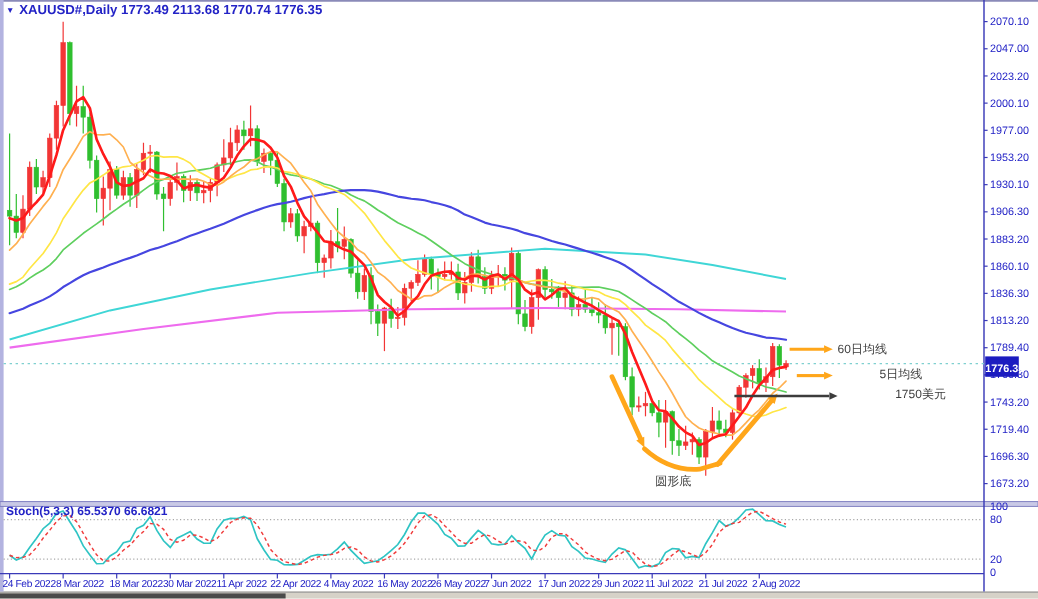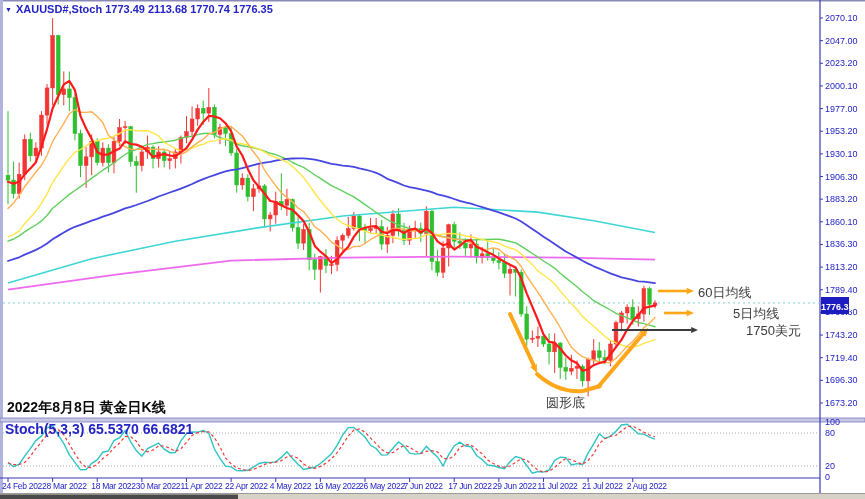--- a/index.html
+++ b/index.html
@@ -4,23 +4,23 @@
 <style>
   html,body{margin:0;padding:0;background:#d6d2c8;}
   #screen{position:relative;width:865px;height:499px;background:#ffffff;overflow:hidden;
           font-family:"Liberation Sans",sans-serif;}
   #chart-svg{position:absolute;left:0;top:0;}
   .titlebar{position:absolute;left:5px;top:3px;color:#2323c6;font-size:11px;font-weight:bold;
             white-space:nowrap;z-index:5;}
   .titlebar .tri{font-size:7px;margin-right:4px;vertical-align:1px;}
   .caption{position:absolute;left:7px;top:399px;font-size:14px;font-weight:600;color:#0a0a0a;
            z-index:5;white-space:nowrap;}
-  .stoch-label{position:absolute;left:5px;top:421px;font-size:14px;font-weight:bold;color:#2323c6;
+  .stoch-label{position:absolute;left:5px;top:421px;font-size:10px;font-weight:bold;color:#2323c6;
            z-index:5;white-space:nowrap;}
-  .ann{position:absolute;font-size:13px;color:#3c3c3c;z-index:5;white-space:nowrap;}
+  .ann{position:absolute;font-size:10px;color:#3c3c3c;z-index:5;white-space:nowrap;}
   .ann-60{left:698px;top:284px;}
   .ann-5{left:705px;top:305px;margin-left:28px;}
   .ann-1750{left:746px;top:322px;}
   .ann-bottom{left:546px;top:394px;}
   .price-tag{position:absolute;left:821px;top:297px;width:28px;background:#1c1cc0;color:#fff;
            font-size:9px;font-weight:bold;text-align:center;padding:5px 0 2px 0;z-index:6;}
 </style>
 </head>
 <body>
 
@@ -377,24 +377,23 @@
         <text x="825" y="425" font-size="9" fill="#2323c6" font-family="Liberation Sans, sans-serif">100</text>
         <text x="825" y="436" font-size="9" fill="#2323c6" font-family="Liberation Sans, sans-serif">80</text>
         <text x="825" y="469" font-size="9" fill="#2323c6" font-family="Liberation Sans, sans-serif">20</text>
         <text x="825" y="480" font-size="9" fill="#2323c6" font-family="Liberation Sans, sans-serif">0</text>
         <path d="M8.0,462.7L13.6,466.7L19.2,464.2L24.7,456.2L30.3,448.7L35.9,440.6L41.5,435.9L47.0,427.9L52.6,425.8L58.2,434.8L63.8,443.5L69.4,454.9L74.9,462.4L80.5,469.8L86.1,469.6L91.7,463.3L97.2,459.9L102.8,452.2L108.4,450.9L114.0,440.5L119.6,437.7L125.1,430.6L130.7,442.0L136.3,450.6L141.9,456.2L147.5,448.5L153.0,445.9L158.6,443.0L164.2,449.2L169.8,452.7L175.3,452.6L180.9,440.8L186.5,433.5L192.1,432.0L197.7,432.1L203.2,430.4L208.8,433.2L214.4,449.0L220.0,458.3L225.5,466.2L231.1,466.9L236.7,470.6L242.3,470.7L247.9,470.3L253.4,467.1L259.0,463.5L264.6,462.2L270.2,462.6L275.7,461.9L281.3,457.4L286.9,451.7L292.5,458.6L298.1,464.3L303.6,469.5L309.2,468.3L314.8,467.3L320.4,463.5L325.9,458.8L331.5,453.8L337.1,445.4L342.7,434.8L348.3,427.6L353.8,427.5L359.4,432.0L365.0,437.0L370.6,445.3L376.1,448.5L381.7,455.1L387.3,454.9L392.9,448.2L398.5,442.0L404.0,446.0L409.6,453.1L415.2,454.1L420.8,453.4L426.4,446.4L431.9,452.1L437.5,456.9L443.1,465.8L448.7,454.7L454.2,445.9L459.8,442.2L465.4,446.0L471.0,446.7L476.6,455.5L482.1,459.5L487.7,465.0L493.3,465.8L498.9,467.5L504.4,468.7L510.0,461.7L515.6,456.6L521.2,458.2L526.8,465.7L532.3,473.1L537.9,471.5L543.5,472.1L549.1,469.9L554.6,460.5L560.2,457.1L565.8,457.6L571.4,464.9L577.0,463.6L582.5,464.7L588.1,453.1L593.7,443.8L599.3,433.8L604.8,438.5L610.4,436.3L616.0,431.2L621.6,425.0L627.2,424.3L632.7,428.8L638.3,433.8L643.9,434.1L649.5,437.1L655.0,439.2" fill="none" stroke="#2fc4c4" stroke-width="1.4" clip-path="url(#stochClip)"></path>
         <path d="M8.0,462.7L13.6,464.7L19.2,464.5L24.7,462.4L30.3,456.4L35.9,448.5L41.5,441.8L47.0,434.8L52.6,429.9L58.2,429.5L63.8,434.7L69.4,444.4L74.9,453.6L80.5,462.4L86.1,467.3L91.7,467.6L97.2,464.2L102.8,458.5L108.4,454.3L114.0,447.9L119.6,443.0L125.1,436.3L130.7,436.8L136.3,441.1L141.9,449.6L147.5,451.8L153.0,450.2L158.6,445.8L164.2,446.0L169.8,448.3L175.3,451.5L180.9,448.7L186.5,442.3L192.1,435.4L197.7,432.6L203.2,431.5L208.8,431.9L214.4,437.6L220.0,446.8L225.5,457.9L231.1,463.8L236.7,467.9L242.3,469.4L247.9,470.6L253.4,469.4L259.0,467.0L264.6,464.3L270.2,462.8L275.7,462.2L281.3,460.6L286.9,457.0L292.5,455.9L298.1,458.2L303.6,464.1L309.2,467.4L314.8,468.4L320.4,466.4L325.9,463.2L331.5,458.7L337.1,452.7L342.7,444.7L348.3,435.9L353.8,430.0L359.4,429.0L365.0,432.1L370.6,438.1L376.1,443.6L381.7,449.6L387.3,452.8L392.9,452.7L398.5,448.4L404.0,445.4L409.6,447.0L415.2,451.0L420.8,453.5L426.4,451.3L431.9,450.7L437.5,451.8L443.1,458.3L448.7,459.1L454.2,455.5L459.8,447.6L465.4,444.7L471.0,444.9L476.6,449.4L482.1,453.9L487.7,460.0L493.3,463.5L498.9,466.1L504.4,467.3L510.0,466.0L515.6,462.4L521.2,458.8L526.8,460.1L532.3,465.6L537.9,470.1L543.5,472.2L549.1,471.2L554.6,467.5L560.2,462.5L565.8,458.4L571.4,459.9L577.0,462.1L582.5,464.4L588.1,460.5L593.7,453.8L599.3,443.5L604.8,438.7L610.4,436.2L616.0,435.3L621.6,430.8L627.2,426.8L632.7,426.0L638.3,429.0L643.9,432.2L649.5,435.0L655.0,436.8" fill="none" stroke="#f03b3b" stroke-width="1.2" stroke-dasharray="3,2.5" clip-path="url(#stochClip)"></path>
       </g>
     </svg>
 
   <div class="titlebar">
-    <span class="tri">▼</span><span>XAUUSD#,Stoch</span>&nbsp;<span>1773.49 2113.68 1770.74 1776.35</span>
+    <span class="tri">▼</span><span>XAUUSD#,Daily</span>&nbsp;<span>1773.49 2113.68 1770.74 1776.35</span>
   </div>
 
-  <div class="caption">2022年8月8日 黄金日K线</div>
 
   <div class="stoch-label">
     <span>Stoch(5,3,3)</span>
     <span>65.5370</span>
     <span>66.6821</span>
   </div>
 
   <div class="ann ann-60">60日均线</div>
   <div class="ann ann-5">5日均线</div>
   <div class="ann ann-1750">1750美元</div>

